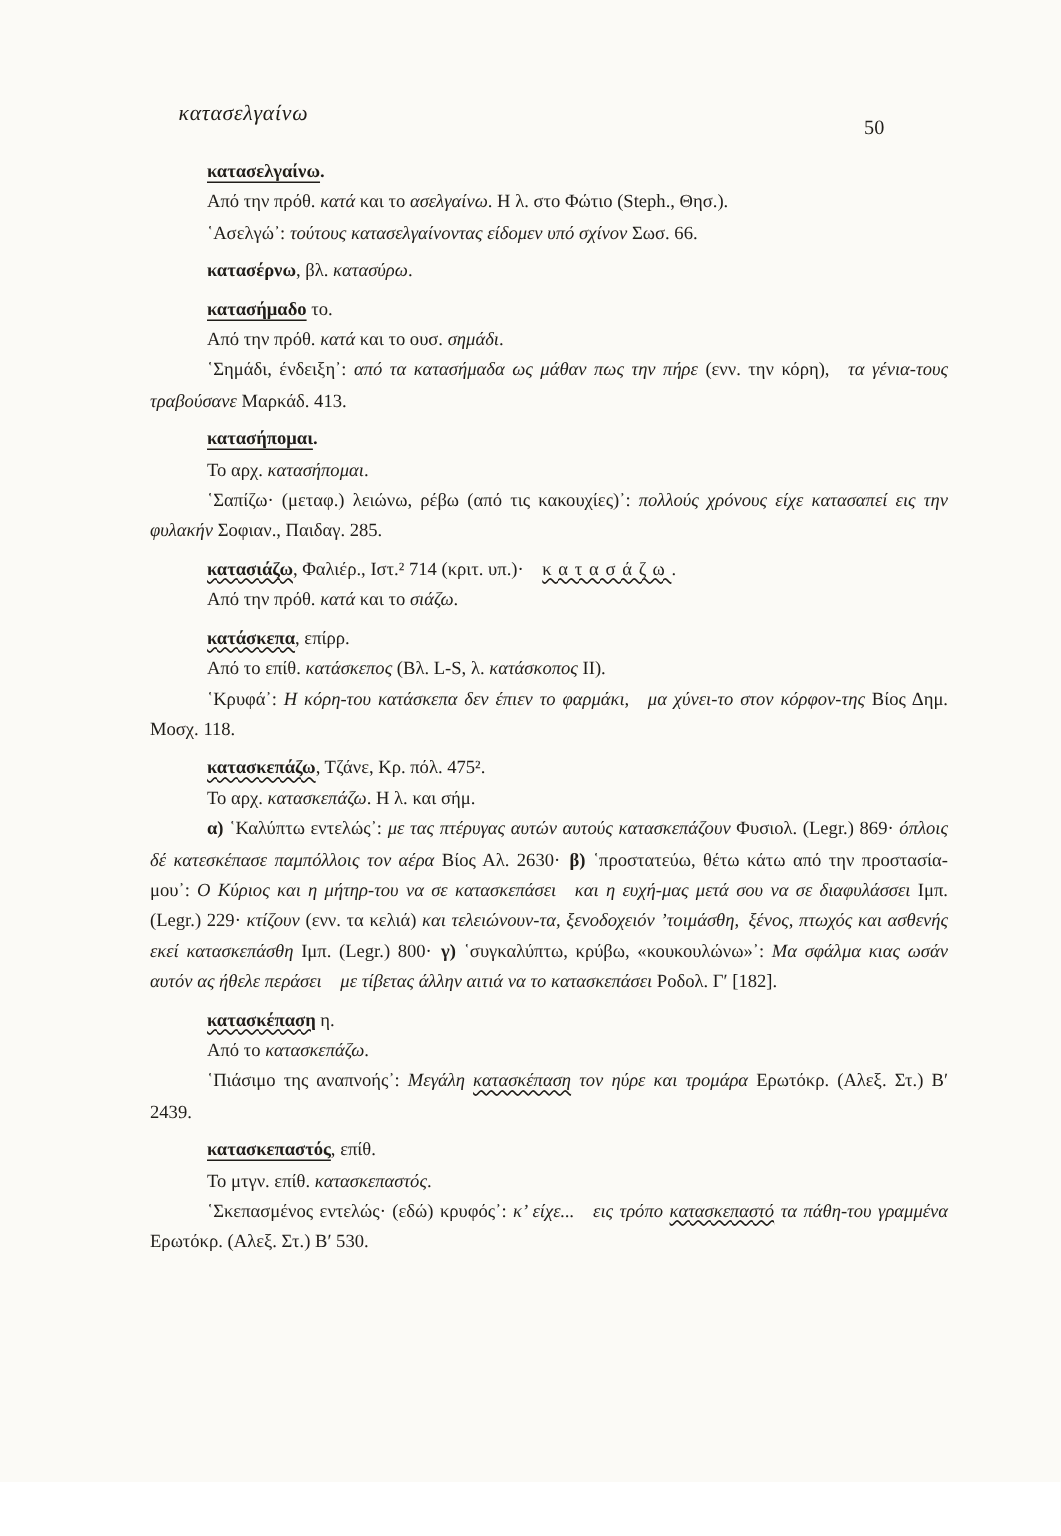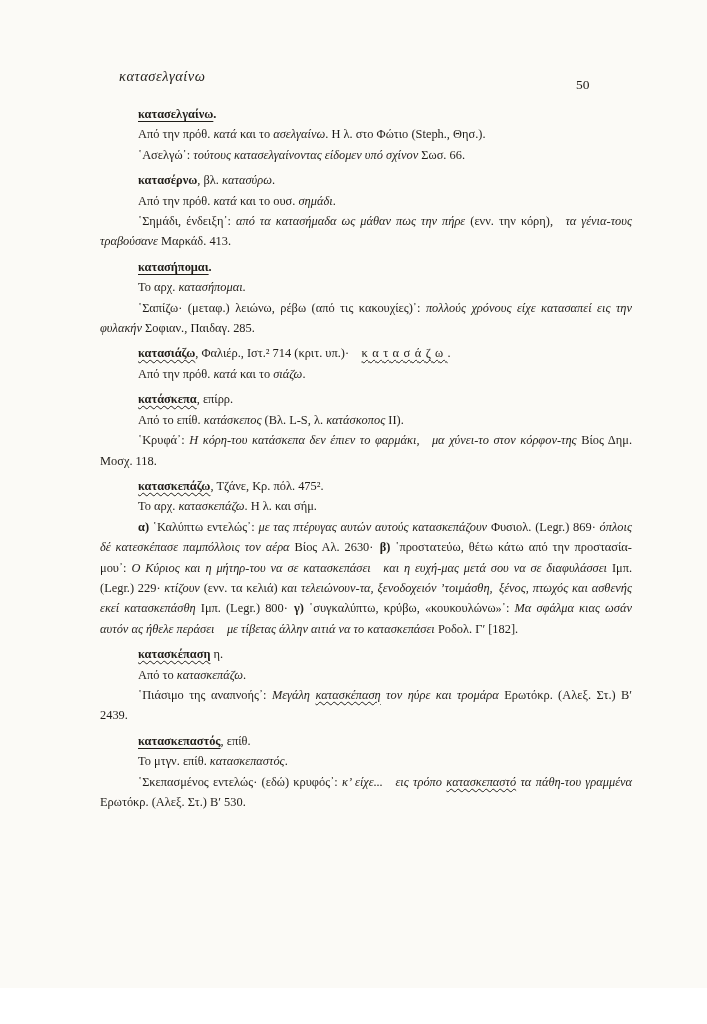--- a/index.html
+++ b/index.html
@@ -39,20 +39,21 @@
 <div class="page">
   <header>
     <span class="running-head">κατασελγαίνω</span>
     <span class="page-number">50</span>
   </header>
   <main class="body" id="body-container">
       <p class="para entry"><span class="b u">κατασελγαίνω</span><span class="b">.</span></p>
       <p class="para"><span>Από την πρόθ. </span><span class="it">κατά</span><span> και το </span><span class="it">ασελγαίνω</span><span>. Η λ. στο Φώτιο (Steph., Θησ.).</span></p>
       <p class="para"><span>῾Ασελγώ᾿: </span><span class="it">τούτους κατασελγαίνοντας είδομεν υπό σχίνον </span><span>Σωσ. 66.</span></p>
       <p class="para entry"><span class="b">κατασέρνω</span><span>, βλ. </span><span class="it">κατασύρω</span><span>.</span></p>
+      <p class="para entry"><span class="b u">κατασήμαδο</span><span> το.</span></p>
       <p class="para"><span>Από την πρόθ. </span><span class="it">κατά</span><span> και το ουσ. </span><span class="it">σημάδι</span><span>.</span></p>
       <p class="para"><span>῾Σημάδι, ένδειξη᾿: </span><span class="it">από τα κατασήμαδα ως μάθαν πως την πήρε </span><span>(ενν. την κόρη),</span><span> </span><span class="it">τα γένια-τους τραβούσανε </span><span>Μαρκάδ. 413.</span></p>
       <p class="para entry"><span class="b u">κατασήπομαι</span><span class="b">.</span></p>
       <p class="para"><span>Το αρχ. </span><span class="it">κατασήπομαι</span><span>.</span></p>
       <p class="para"><span>῾Σαπίζω· (μεταφ.) λειώνω, ρέβω (από τις κακουχίες)᾿: </span><span class="it">πολλούς χρόνους είχε κατασαπεί εις την φυλακήν </span><span>Σοφιαν., Παιδαγ. 285.</span></p>
       <p class="para entry"><span class="b wu">κατασιάζω</span><span>, Φαλιέρ., Ιστ.² 714 (κριτ. υπ.)·</span><span> </span><span class="sp wu">κατασάζω</span><span>.</span></p>
       <p class="para"><span>Από την πρόθ. </span><span class="it">κατά</span><span> και το </span><span class="it">σιάζω</span><span>.</span></p>
       <p class="para entry"><span class="b wu">κατάσκεπα</span><span>, επίρρ.</span></p>
       <p class="para"><span>Από το επίθ. </span><span class="it">κατάσκεπος</span><span> (Βλ. L-S, λ. </span><span class="it">κατάσκοπος</span><span> II).</span></p>
       <p class="para"><span>῾Κρυφά᾿: </span><span class="it">Η κόρη-του κατάσκεπα δεν έπιεν το φαρμάκι,</span><span> </span><span class="it">μα χύνει-το στον κόρφον-της </span><span>Βίος Δημ. Μοσχ. 118.</span></p>

